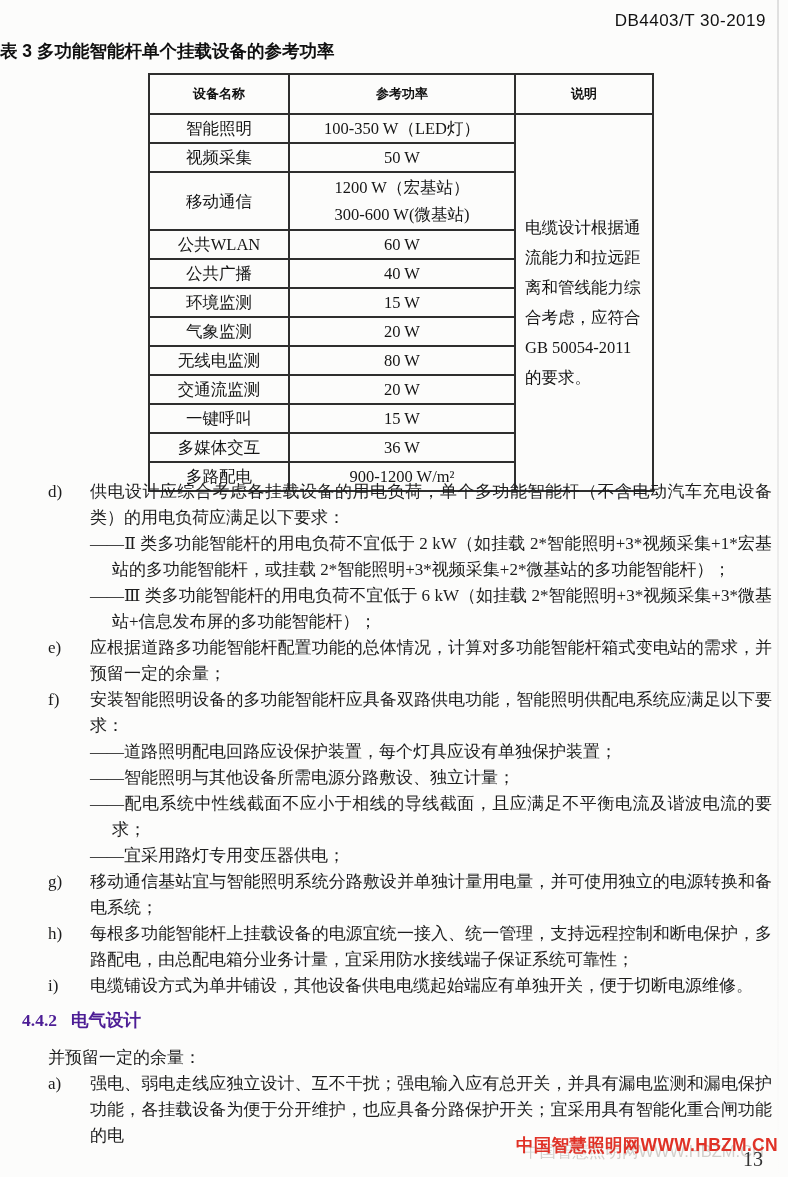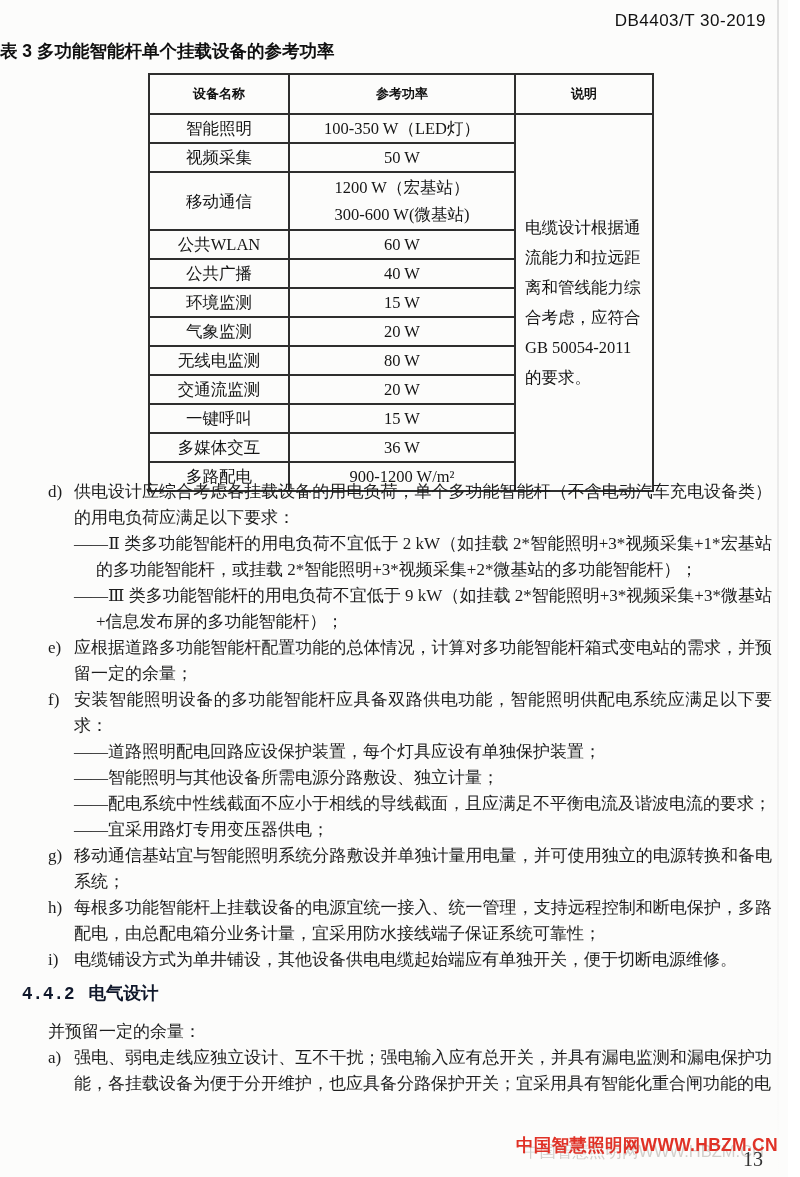--- a/index.html
+++ b/index.html
@@ -34,26 +34,26 @@
   .power-table td.note {
     text-align:left; vertical-align:middle; padding:0 9px;
     line-height:30px; font-size:16.5px;
   }
   .body-text {
     position:absolute; top:479px; left:48px; width:724px;
     font-size:17px; line-height:26px; text-align:justify; color:#1d1d1d;
   }
   .item { display:flex; }
   .ilabel { width:26px; flex:none; }
-  .itext { flex:1; }
+  .itext { flex:1;margin-left:16px; }
   .sub { padding-left:22px; text-indent:-22px; }
   .section-heading {
     margin:8px 0 12px -26px;
-    font-family:Liberation Mono, monospace;
-    font-weight:700; font-size:17.5px; color:#0f172a; text-align:left;
+    font-family:Liberation Serif, serif;
+    font-weight:700; font-size:17.5px; color:#4c1d95; text-align:left;
   }
   .section-heading .num { margin-right:14px; }
   .watermark {
     position:absolute; top:1133px; right:10px;
     font-family:"Liberation Sans","DejaVu Sans",sans-serif;
     font-size:17.5px; font-weight:600; color:#e03126; letter-spacing:.3px;
     white-space:nowrap;
   }
   .wm-echo {
     position:absolute; top:1141px; right:24px;
@@ -149,21 +149,21 @@
     </tbody>
   </table>
 
   <div class="body-text">
 
     <div class="item">
       <span class="ilabel">d)</span>
       <div class="itext">
         <div>供电设计应综合考虑各挂载设备的用电负荷，单个多功能智能杆（不含电动汽车充电设备类）的用电负荷应满足以下要求：</div>
         <div class="sub">——Ⅱ 类多功能智能杆的用电负荷不宜低于 2 kW（如挂载 2*智能照明+3*视频采集+1*宏基站的多功能智能杆，或挂载 2*智能照明+3*视频采集+2*微基站的多功能智能杆）；</div>
-        <div class="sub">——Ⅲ 类多功能智能杆的用电负荷不宜低于 9 kW（如挂载 2*智能照明+3*视频采集+3*微基站+信息发布屏的多功能智能杆）；</div>
+        <div class="sub">——Ⅲ 类多功能智能杆的用电负荷不宜低于 6 kW（如挂载 2*智能照明+3*视频采集+3*微基站+信息发布屏的多功能智能杆）；</div>
       </div>
     </div>
 
     <div class="item">
       <span class="ilabel">e)</span>
       <div class="itext">应根据道路多功能智能杆配置功能的总体情况，计算对多功能智能杆箱式变电站的需求，并预留一定的余量；</div>
     </div>
 
     <div class="item">
       <span class="ilabel">f)</span>

